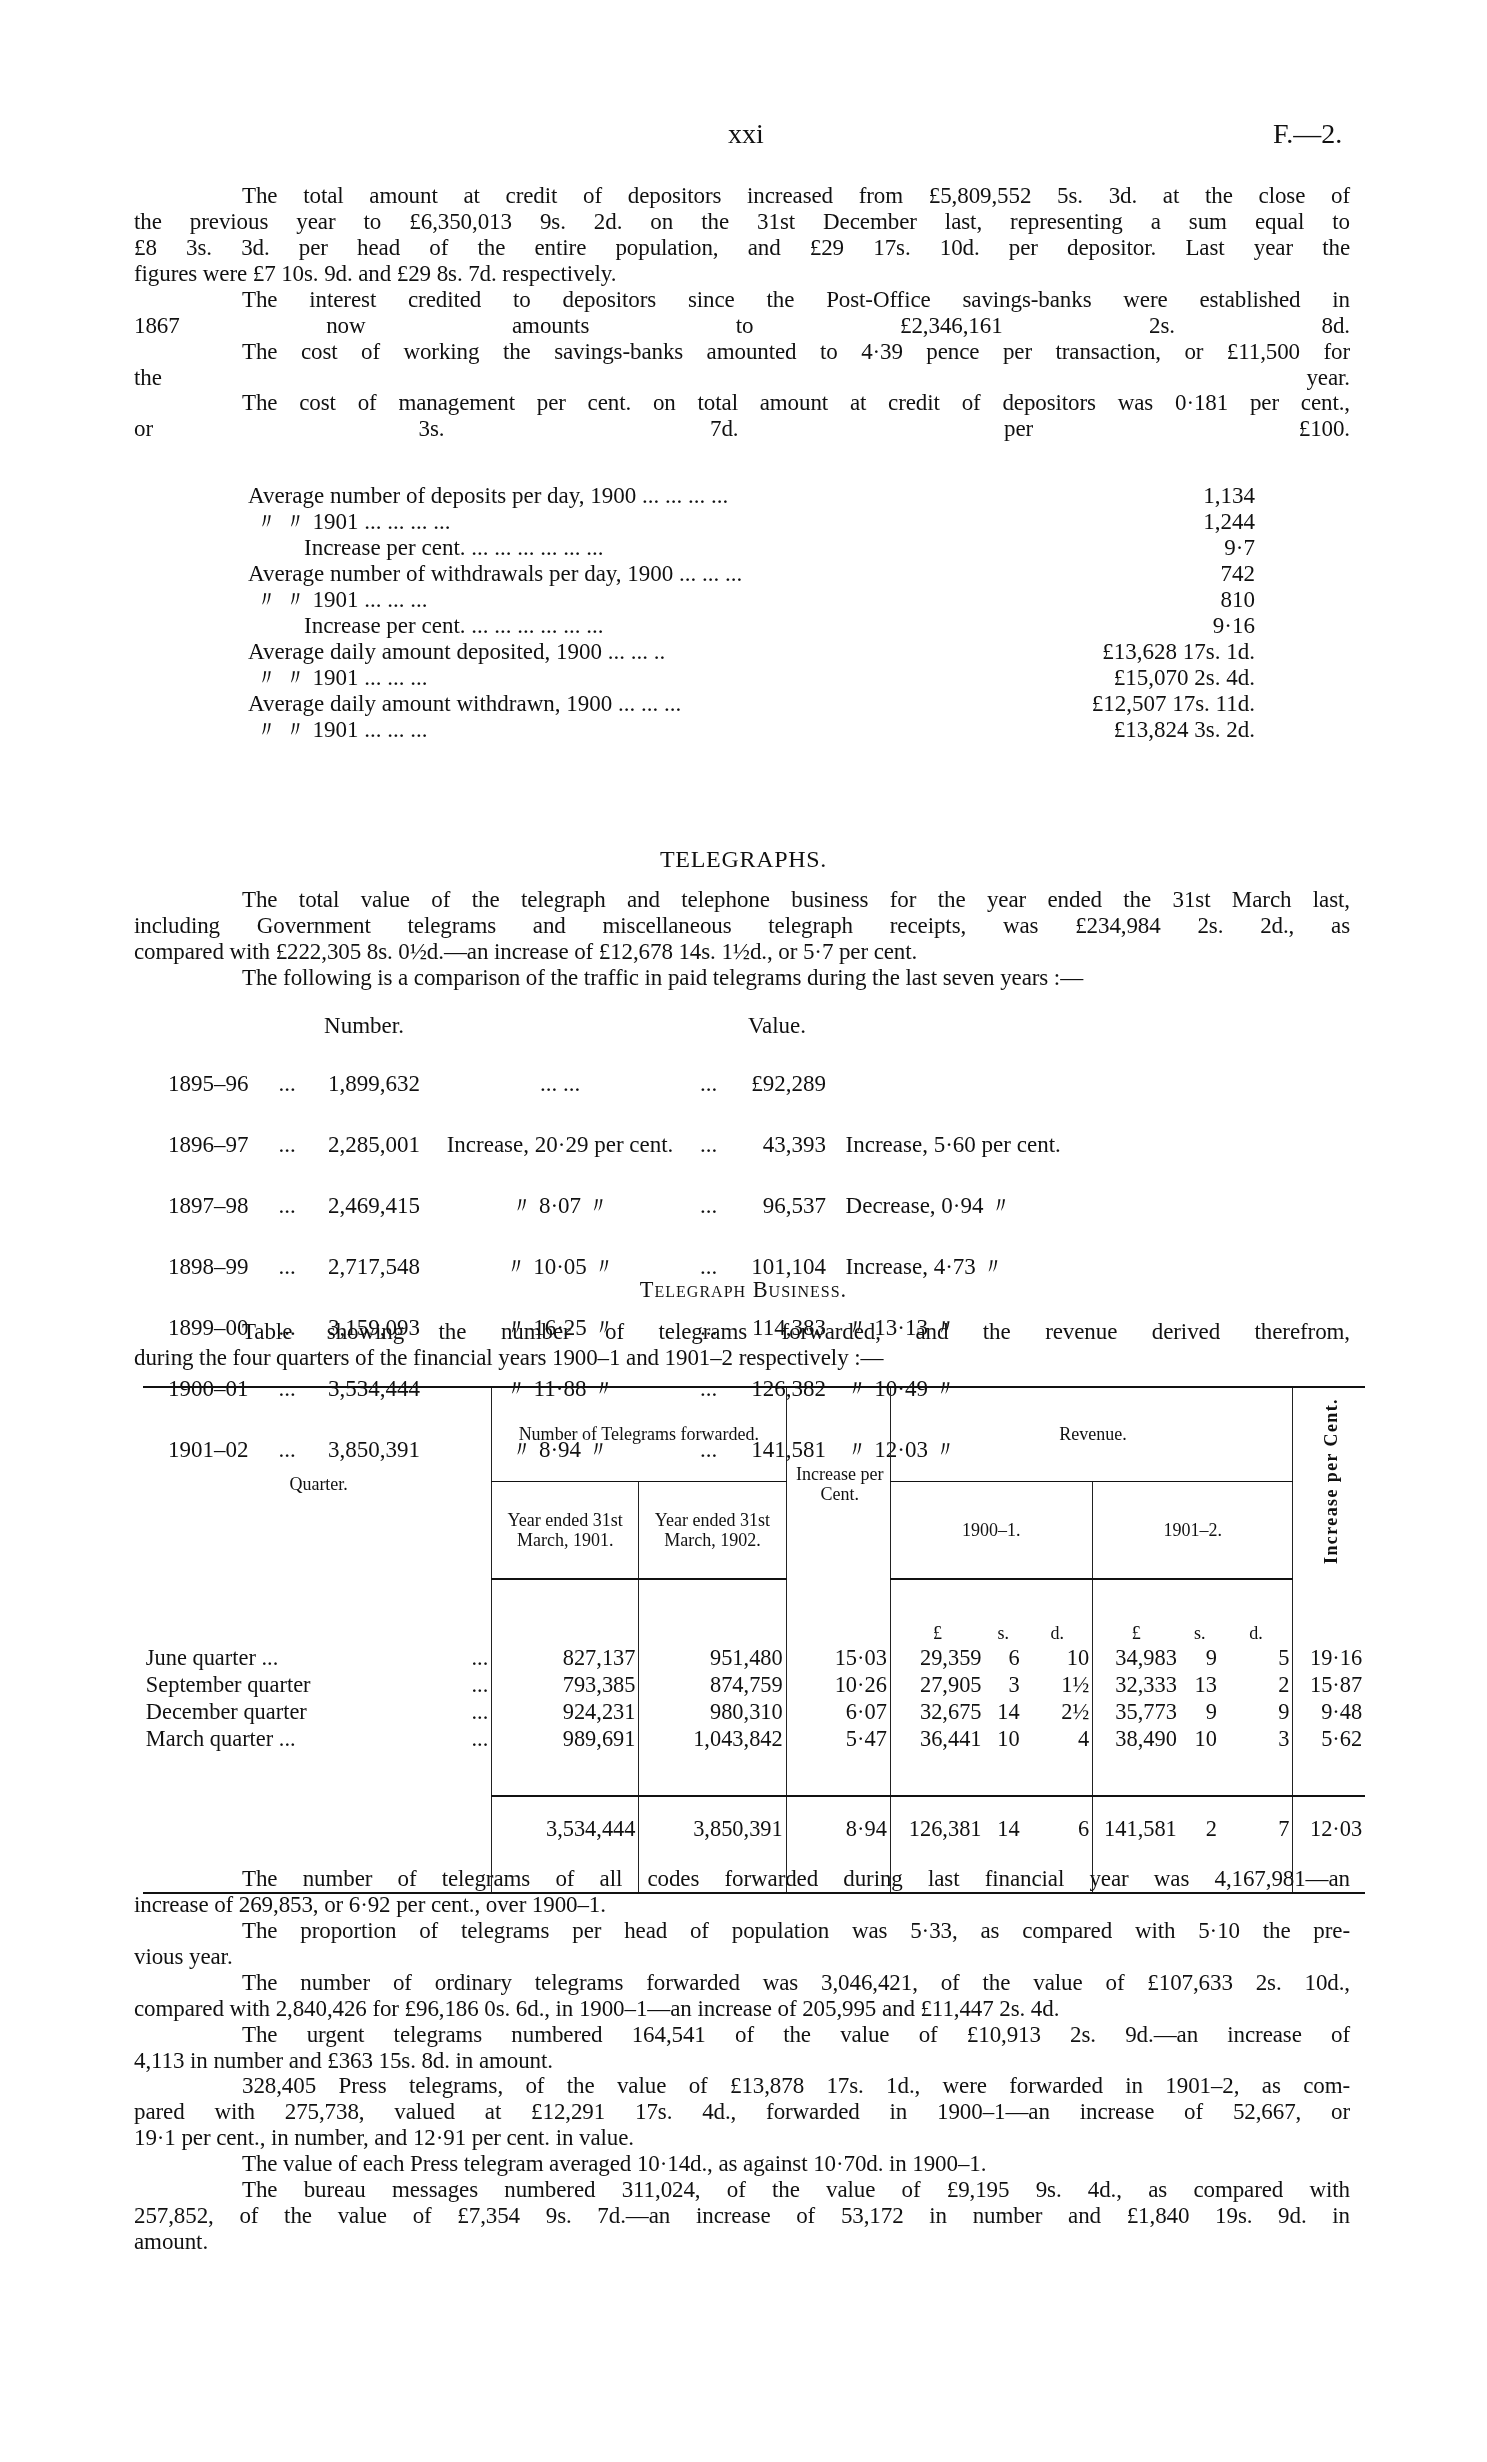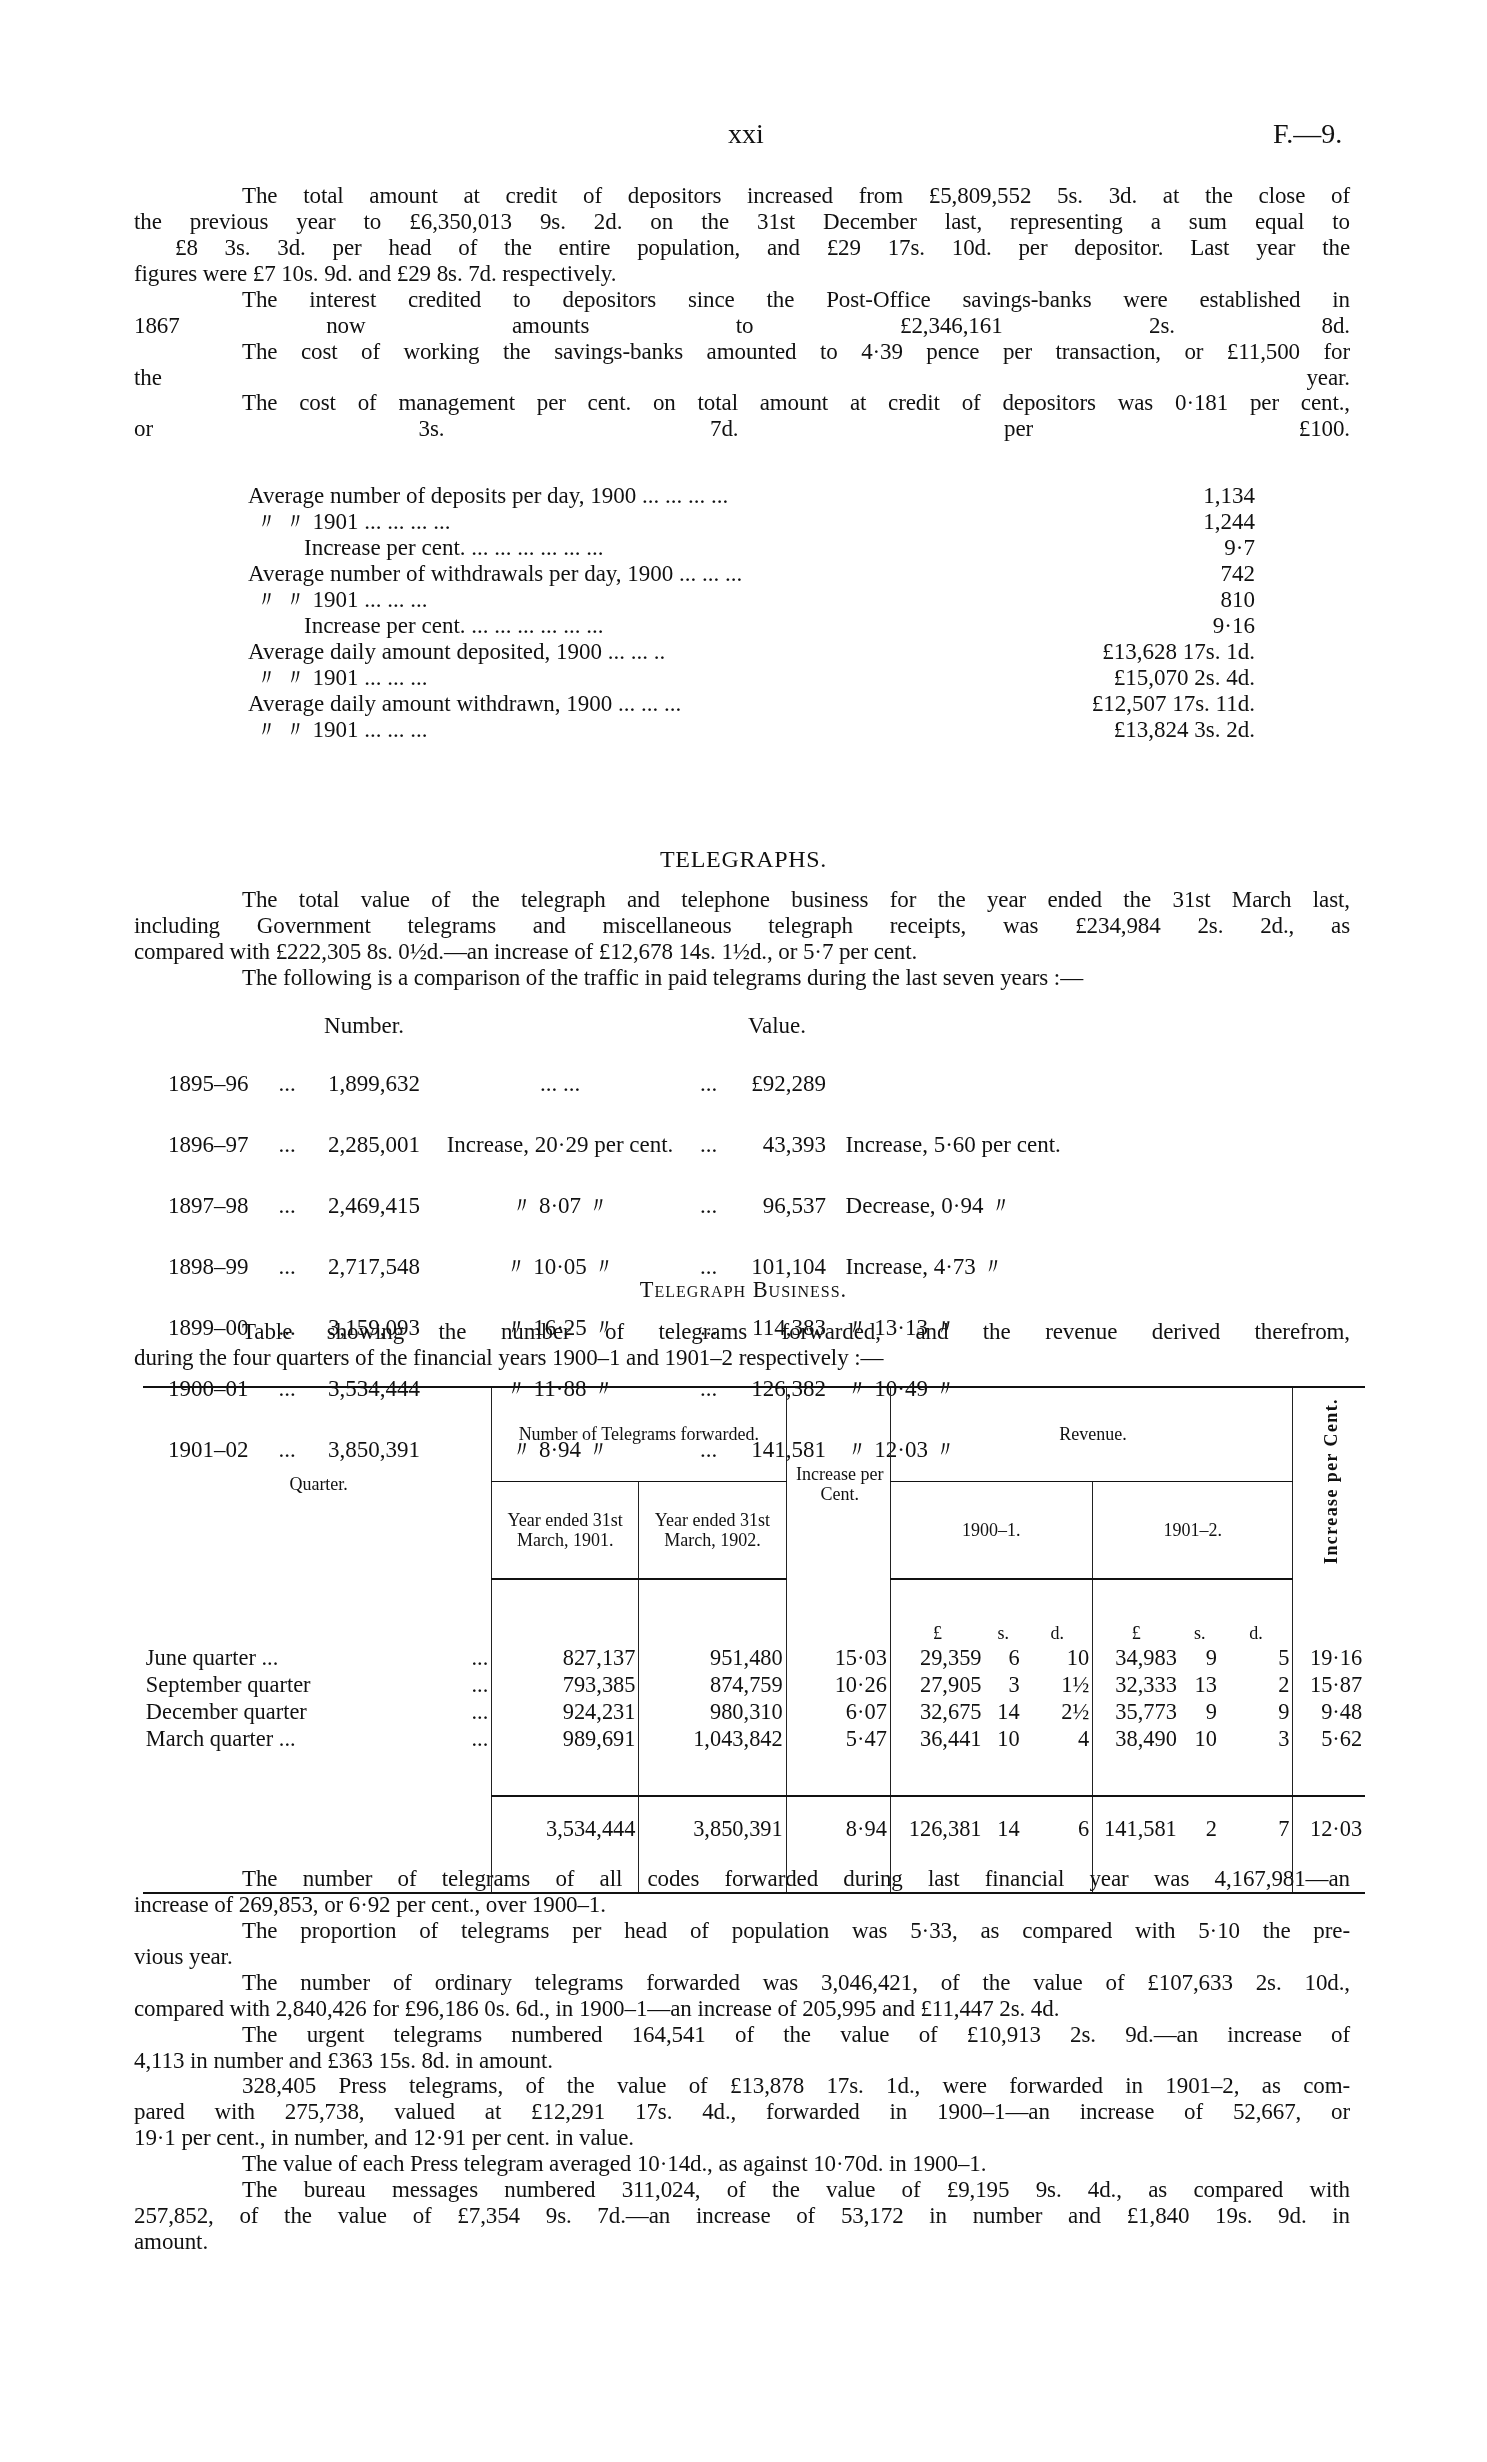--- a/index.html
+++ b/index.html
@@ -39,26 +39,26 @@
   table.tb tbody td.q { text-align: left; }
   table.tb .units td { height: 64px; vertical-align: bottom; font-size: 18px; line-height: 21px; }
   table.tb .gap td { height: 43px; }
   table.tb .tot td { border-top: 2.1px solid #111; height: 64px; line-height: 64px; }
   table.tb .last td { border-bottom: 2.1px solid #111; height: 31px; }
 </style>
 </head>
 <body>
 
 <div class="abs runhead" id="page-num">xxi</div>
-<div class="abs runhead" id="page-code">F.—9.</div>
+<div class="abs runhead" id="page-code">F.—2.</div>
 
 <p class="para" style="top:183px">
   <span class="ln" style="text-align-last: justify;">The total amount at credit of depositors increased from £5,809,552 5s. 3d. at the close of</span>
   <span class="ln" style="text-indent: 0px; text-align-last: justify;">the previous year to £6,350,013 9s. 2d. on the 31st December last, representing a sum equal to</span>
-  <span class="ln" style="text-indent: 0px; text-align-last: justify; margin-left: 41px;">£8 3s. 3d. per head of the entire population, and £29 17s. 10d. per depositor.  Last year the</span>
+  <span class="ln" style="text-indent: 0px; text-align-last: justify;">£8 3s. 3d. per head of the entire population, and £29 17s. 10d. per depositor.  Last year the</span>
   <span class="ln" style="text-indent:0;text-align:left">figures were £7 10s. 9d. and £29 8s. 7d. respectively.</span>
 </p>
 <p class="para" style="top:287px">
   <span class="ln" style="text-align-last: justify;">The interest credited to depositors since the Post-Office savings-banks were established in</span>
   <span class="ln" style="text-indent: 0px; text-align-last: justify;">1867 now amounts to £2,346,161 2s. 8d.</span>
 </p>
 <p class="para" style="top:339px">
   <span class="ln" style="text-align-last: justify;">The cost of working the savings-banks amounted to 4·39 pence per transaction, or £11,500 for</span>
   <span class="ln" style="text-indent: 0px; text-align-last: justify;">the year.</span>
 </p>

